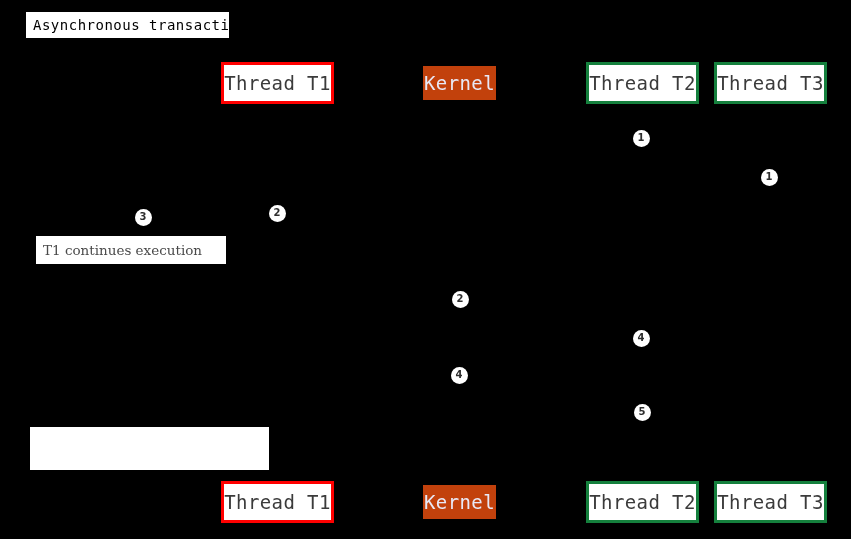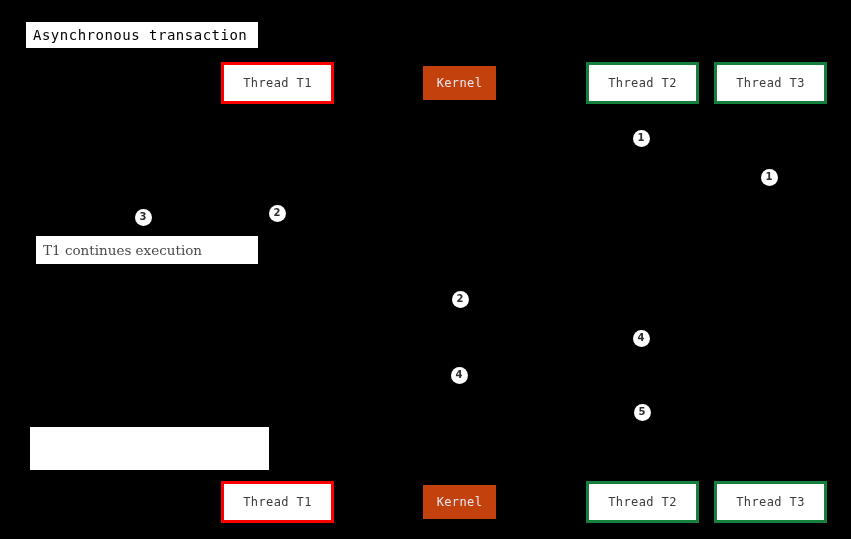--- a/index.html
+++ b/index.html
@@ -32,21 +32,21 @@
   }
 
   
   .participant {
     position: absolute;
     box-sizing: border-box;
     display: flex;
     align-items: center;
     justify-content: center;
     font-family: "DejaVu Sans Mono", "Liberation Mono", monospace;
-    font-size: 12px;
+    font-size: 19px;
     letter-spacing: 0.4px;
     white-space: nowrap;
     text-align: right;
   }
   .participant.outlined-red {
     background: #ffffff;
     border: 3px solid #ff0000;
     color: #3b3b3b;
   }
   .participant.outlined-blue {
@@ -99,38 +99,38 @@
     align-items: center;
     justify-content: center;
     line-height: 1;
   }
 </style>
 </head>
 <body>
 
 <div id="canvas">
 
-  <div class="title-box" style="left:26px; top:22px; width:232px; height:26px;">Asynchronous transaction</div>
+  <div class="title-box" style="left:26px; top:12px; width:203px; height:26px;">Asynchronous transaction</div>
 
   <div id="lifelines-layer">
       <div class="lifeline" style="left: 277px; top: 104px; height: 377px;"></div>
       <div class="lifeline" style="left: 459px; top: 100px; height: 385px;"></div>
       <div class="lifeline" style="left: 642px; top: 104px; height: 377px;"></div>
       <div class="lifeline" style="left: 770px; top: 104px; height: 377px;"></div>
     </div>
 
   <div id="participants-top-layer">
       <div class="participant outlined-red" style="left: 221px; top: 62px; width: 113px; height: 42px;">Thread T1</div>
       <div class="participant filled-blue" style="left: 423px; top: 66px; width: 73px; height: 34px;">Kernel</div>
       <div class="participant outlined-blue" style="left: 586px; top: 62px; width: 113px; height: 42px;">Thread T2</div>
       <div class="participant outlined-blue" style="left: 714px; top: 62px; width: 113px; height: 42px;">Thread T3</div>
     </div>
 
   <div id="notes-layer">
-      <div class="note" style="left: 36px; top: 236px; width: 222px; height: 28px;">T1 continues execution</div>
+      <div class="note" style="left: 36px; top: 236px; width: 190px; height: 28px;">T1 continues execution</div>
       <div class="note blank" style="left: 30px; top: 427px; width: 239px; height: 43px;"></div>
     </div>
 
   <div id="badges-layer">
       <div class="badge" style="left: 632.5px; top: 129.5px;">1</div>
       <div class="badge" style="left: 760.5px; top: 168.5px;">1</div>
       <div class="badge" style="left: 134.5px; top: 208.5px;">3</div>
       <div class="badge" style="left: 268.5px; top: 204.5px;">2</div>
       <div class="badge" style="left: 451.5px; top: 290.5px;">2</div>
       <div class="badge" style="left: 632.5px; top: 329.5px;">4</div>

